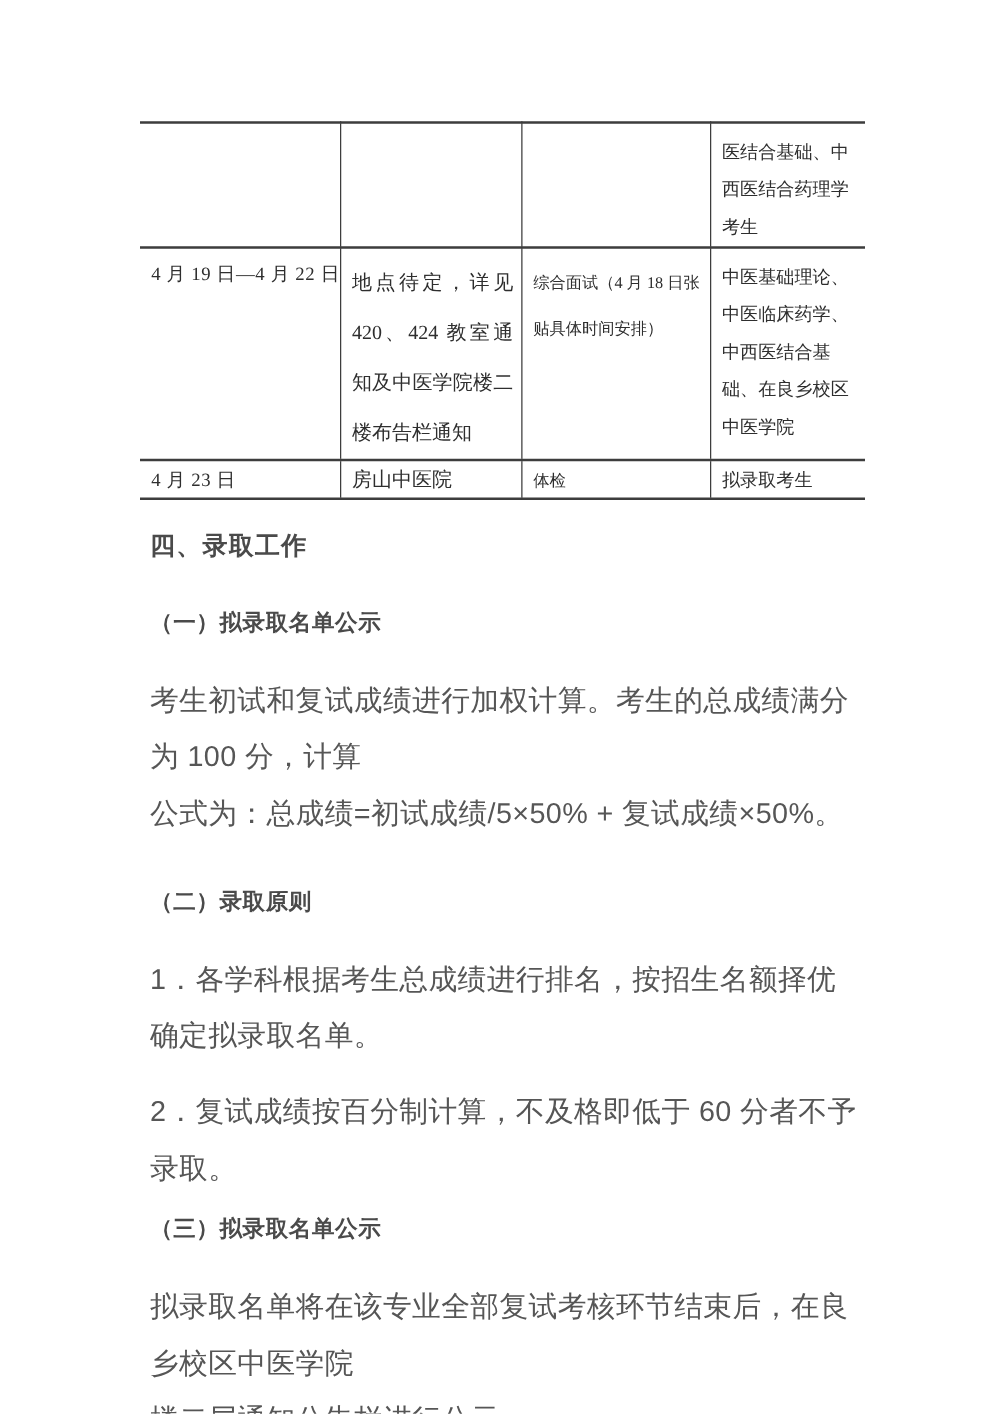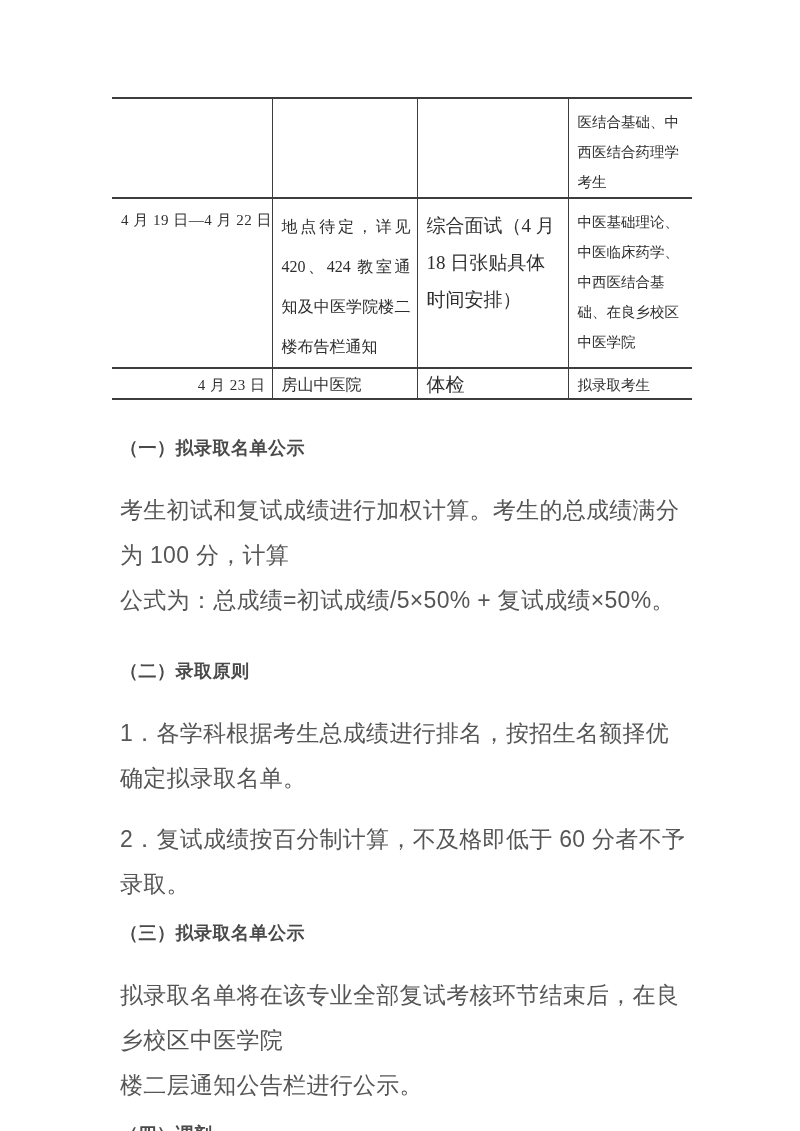--- a/index.html
+++ b/index.html
@@ -32,23 +32,23 @@
   }
   table.schedule tr { border-bottom: 2px solid #3d3d3d; }
   table.schedule td {
     border-right: 1px solid #3d3d3d;
     vertical-align: top;
     padding: 8px 6px 0 9px;
     overflow: hidden;
   }
   table.schedule td:last-child { border-right: none; }
 
-  td.col-date     { font-size: 15px; line-height: 26px; white-space: nowrap; letter-spacing: 0.5px; text-align: right; }
+  td.col-date     { font-size: 15px; line-height: 26px; white-space: nowrap; letter-spacing: 0.5px; }
   td.col-location { font-size: 16px; line-height: 40px; text-align: justify; text-justify: inter-ideograph; }
-  td.col-activity { font-size: 19px; line-height: 37px; }
+  td.col-activity { font-size: 13px; line-height: 37px; }
   td.col-audience { font-size: 14.5px; line-height: 30px; }
 
   tr.row-carryover  { height: 95px; }
   tr.row-interview  { height: 159px; }
   tr.row-physical   { height: 31px; }
   tr.row-physical td { line-height: 20px; padding-top: 6px; }
 
   
   h2.section-title {
     margin: 24px 0 0 8px;
@@ -105,20 +105,21 @@
       </tr>
       <tr class="row-physical">
         <td class="col-date">4 月 23 日</td>
         <td class="col-location">房山中医院</td>
         <td class="col-activity">体检</td>
         <td class="col-audience">拟录取考生</td>
       </tr>
     </tbody>
   </table>
 
+  <h2 class="section-title">四、录取工作</h2>
 
   <h3 class="sub-title">（一）拟录取名单公示</h3>
   <p class="body-text">考生初试和复试成绩进行加权计算。考生的总成绩满分为 100 分，计算
 公式为：总成绩=初试成绩/5×50% + 复试成绩×50%。</p>
 
   <h3 class="sub-title">（二）录取原则</h3>
   <p class="body-text">1．各学科根据考生总成绩进行排名，按招生名额择优确定拟录取名单。</p>
   <p class="body-text item-follow">2．复试成绩按百分制计算，不及格即低于 60 分者不予录取。</p>
 
   <h3 class="sub-title tight">（三）拟录取名单公示</h3>

